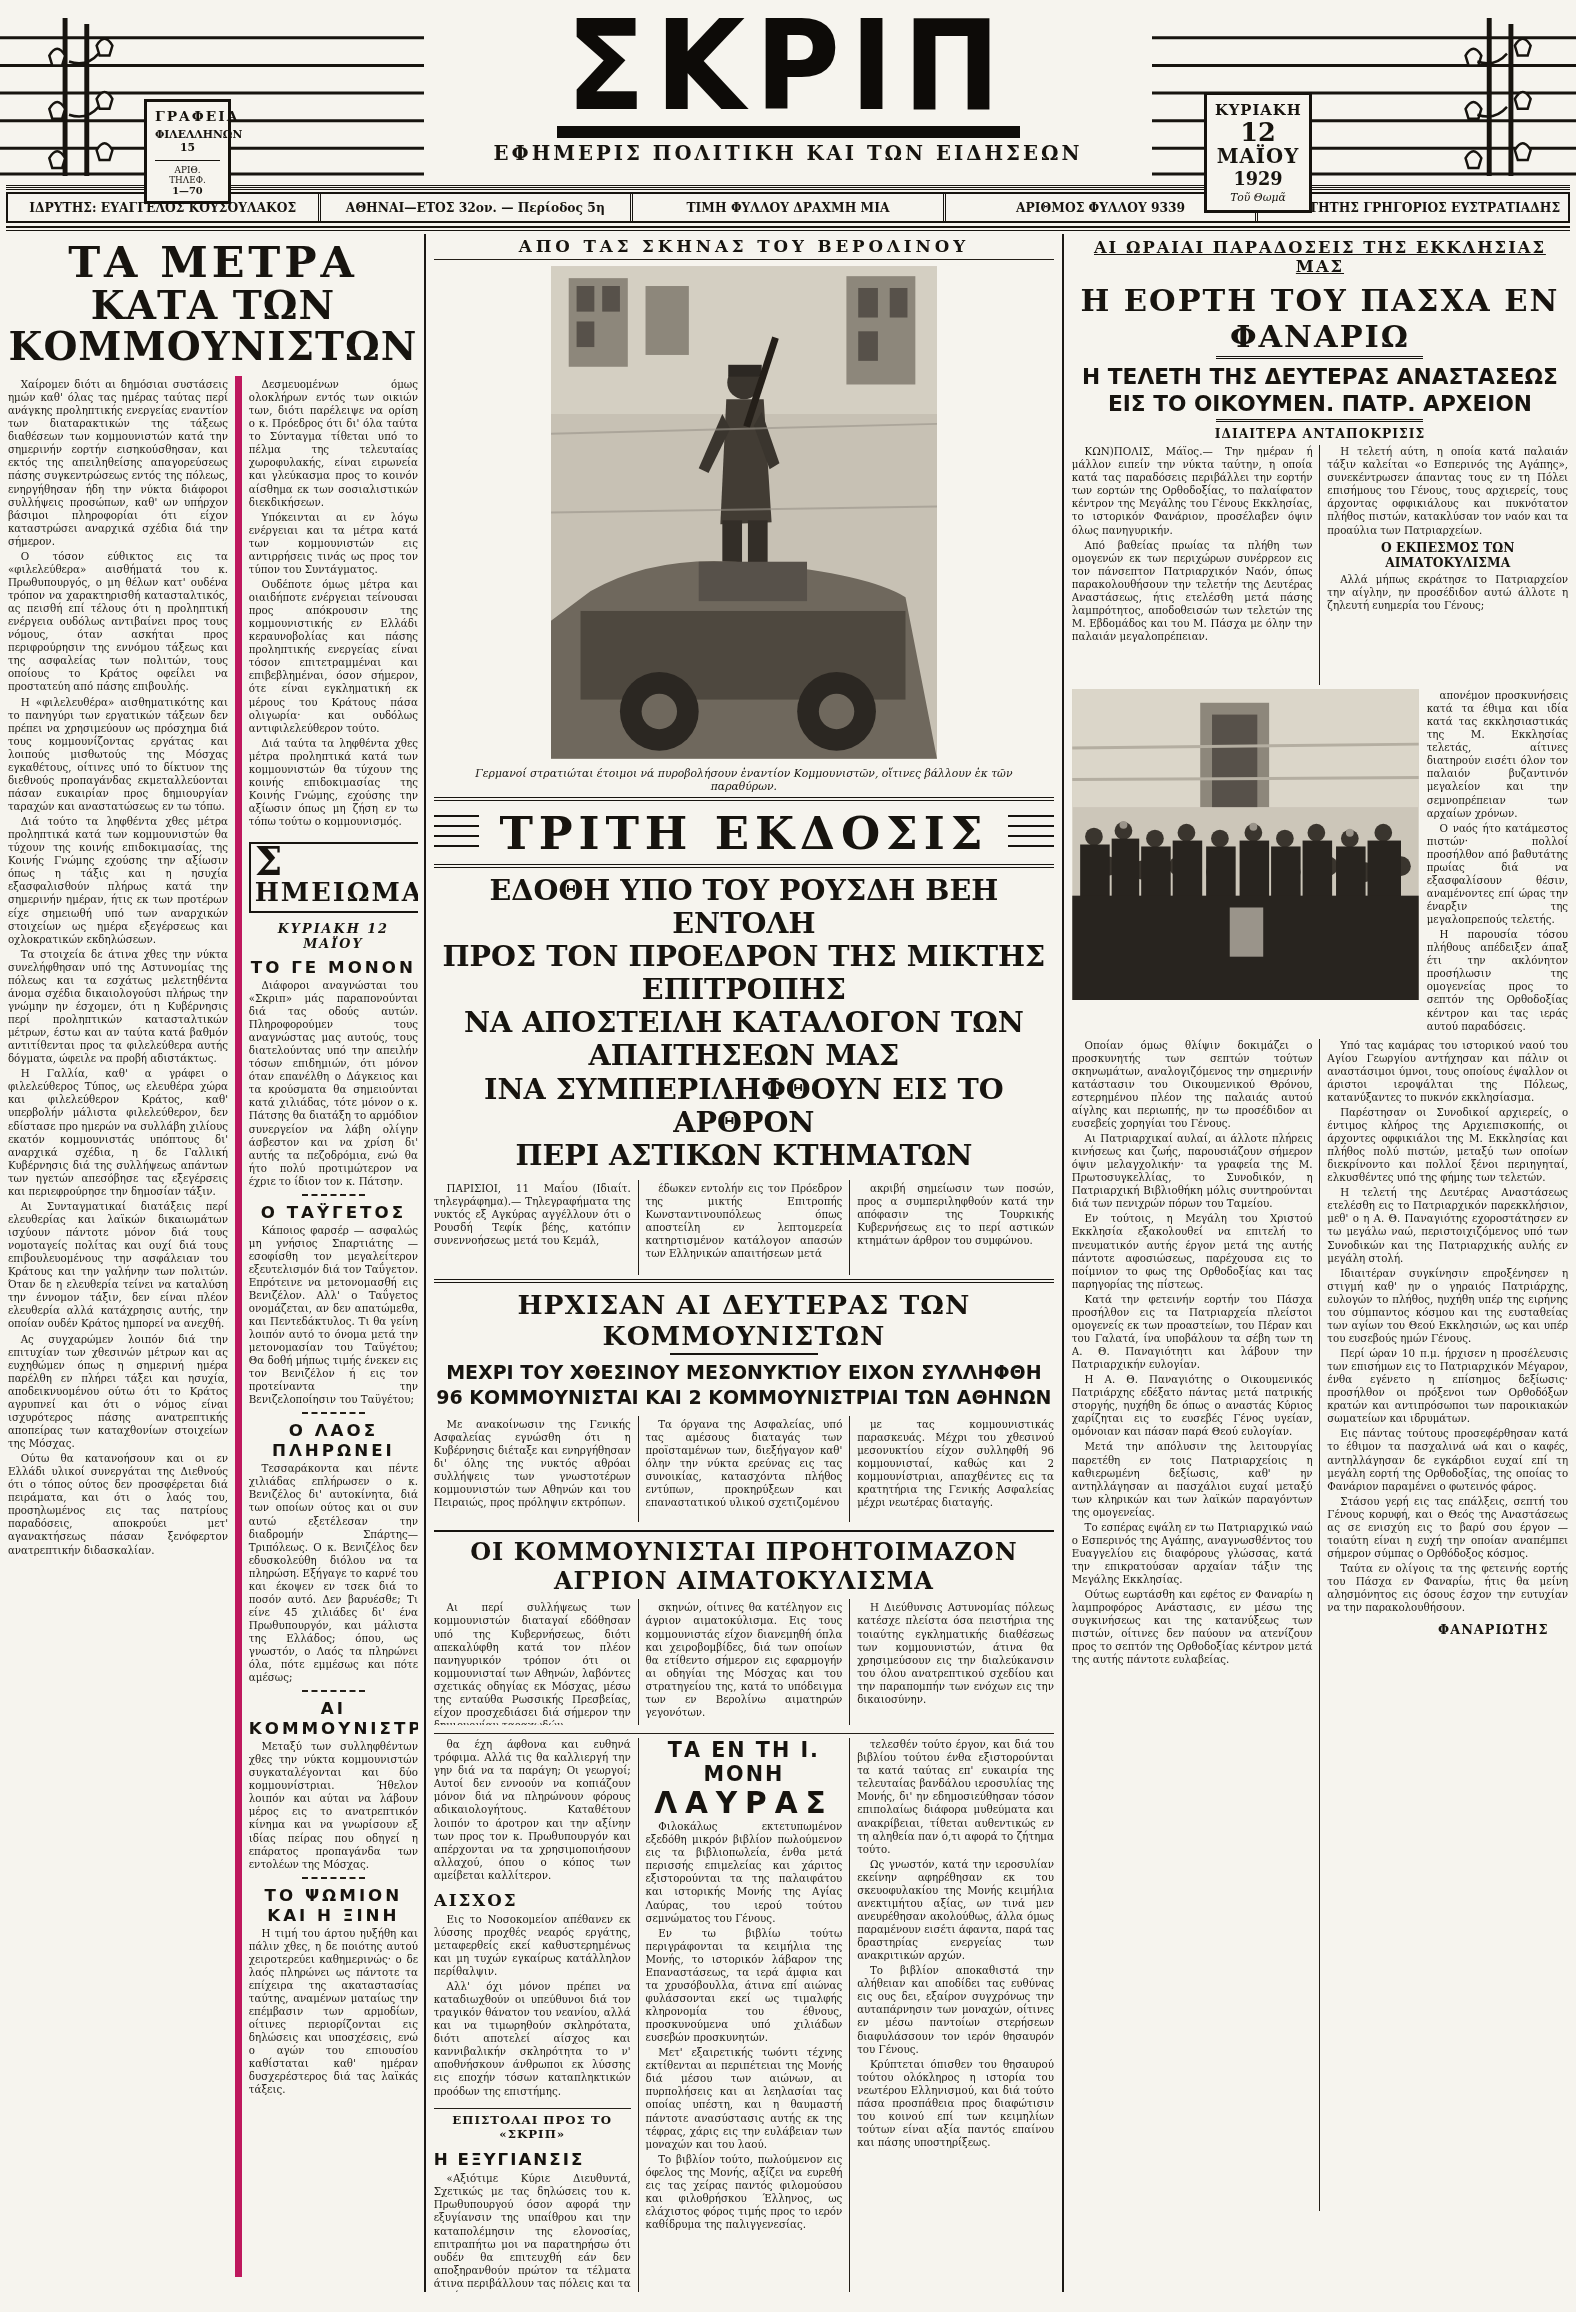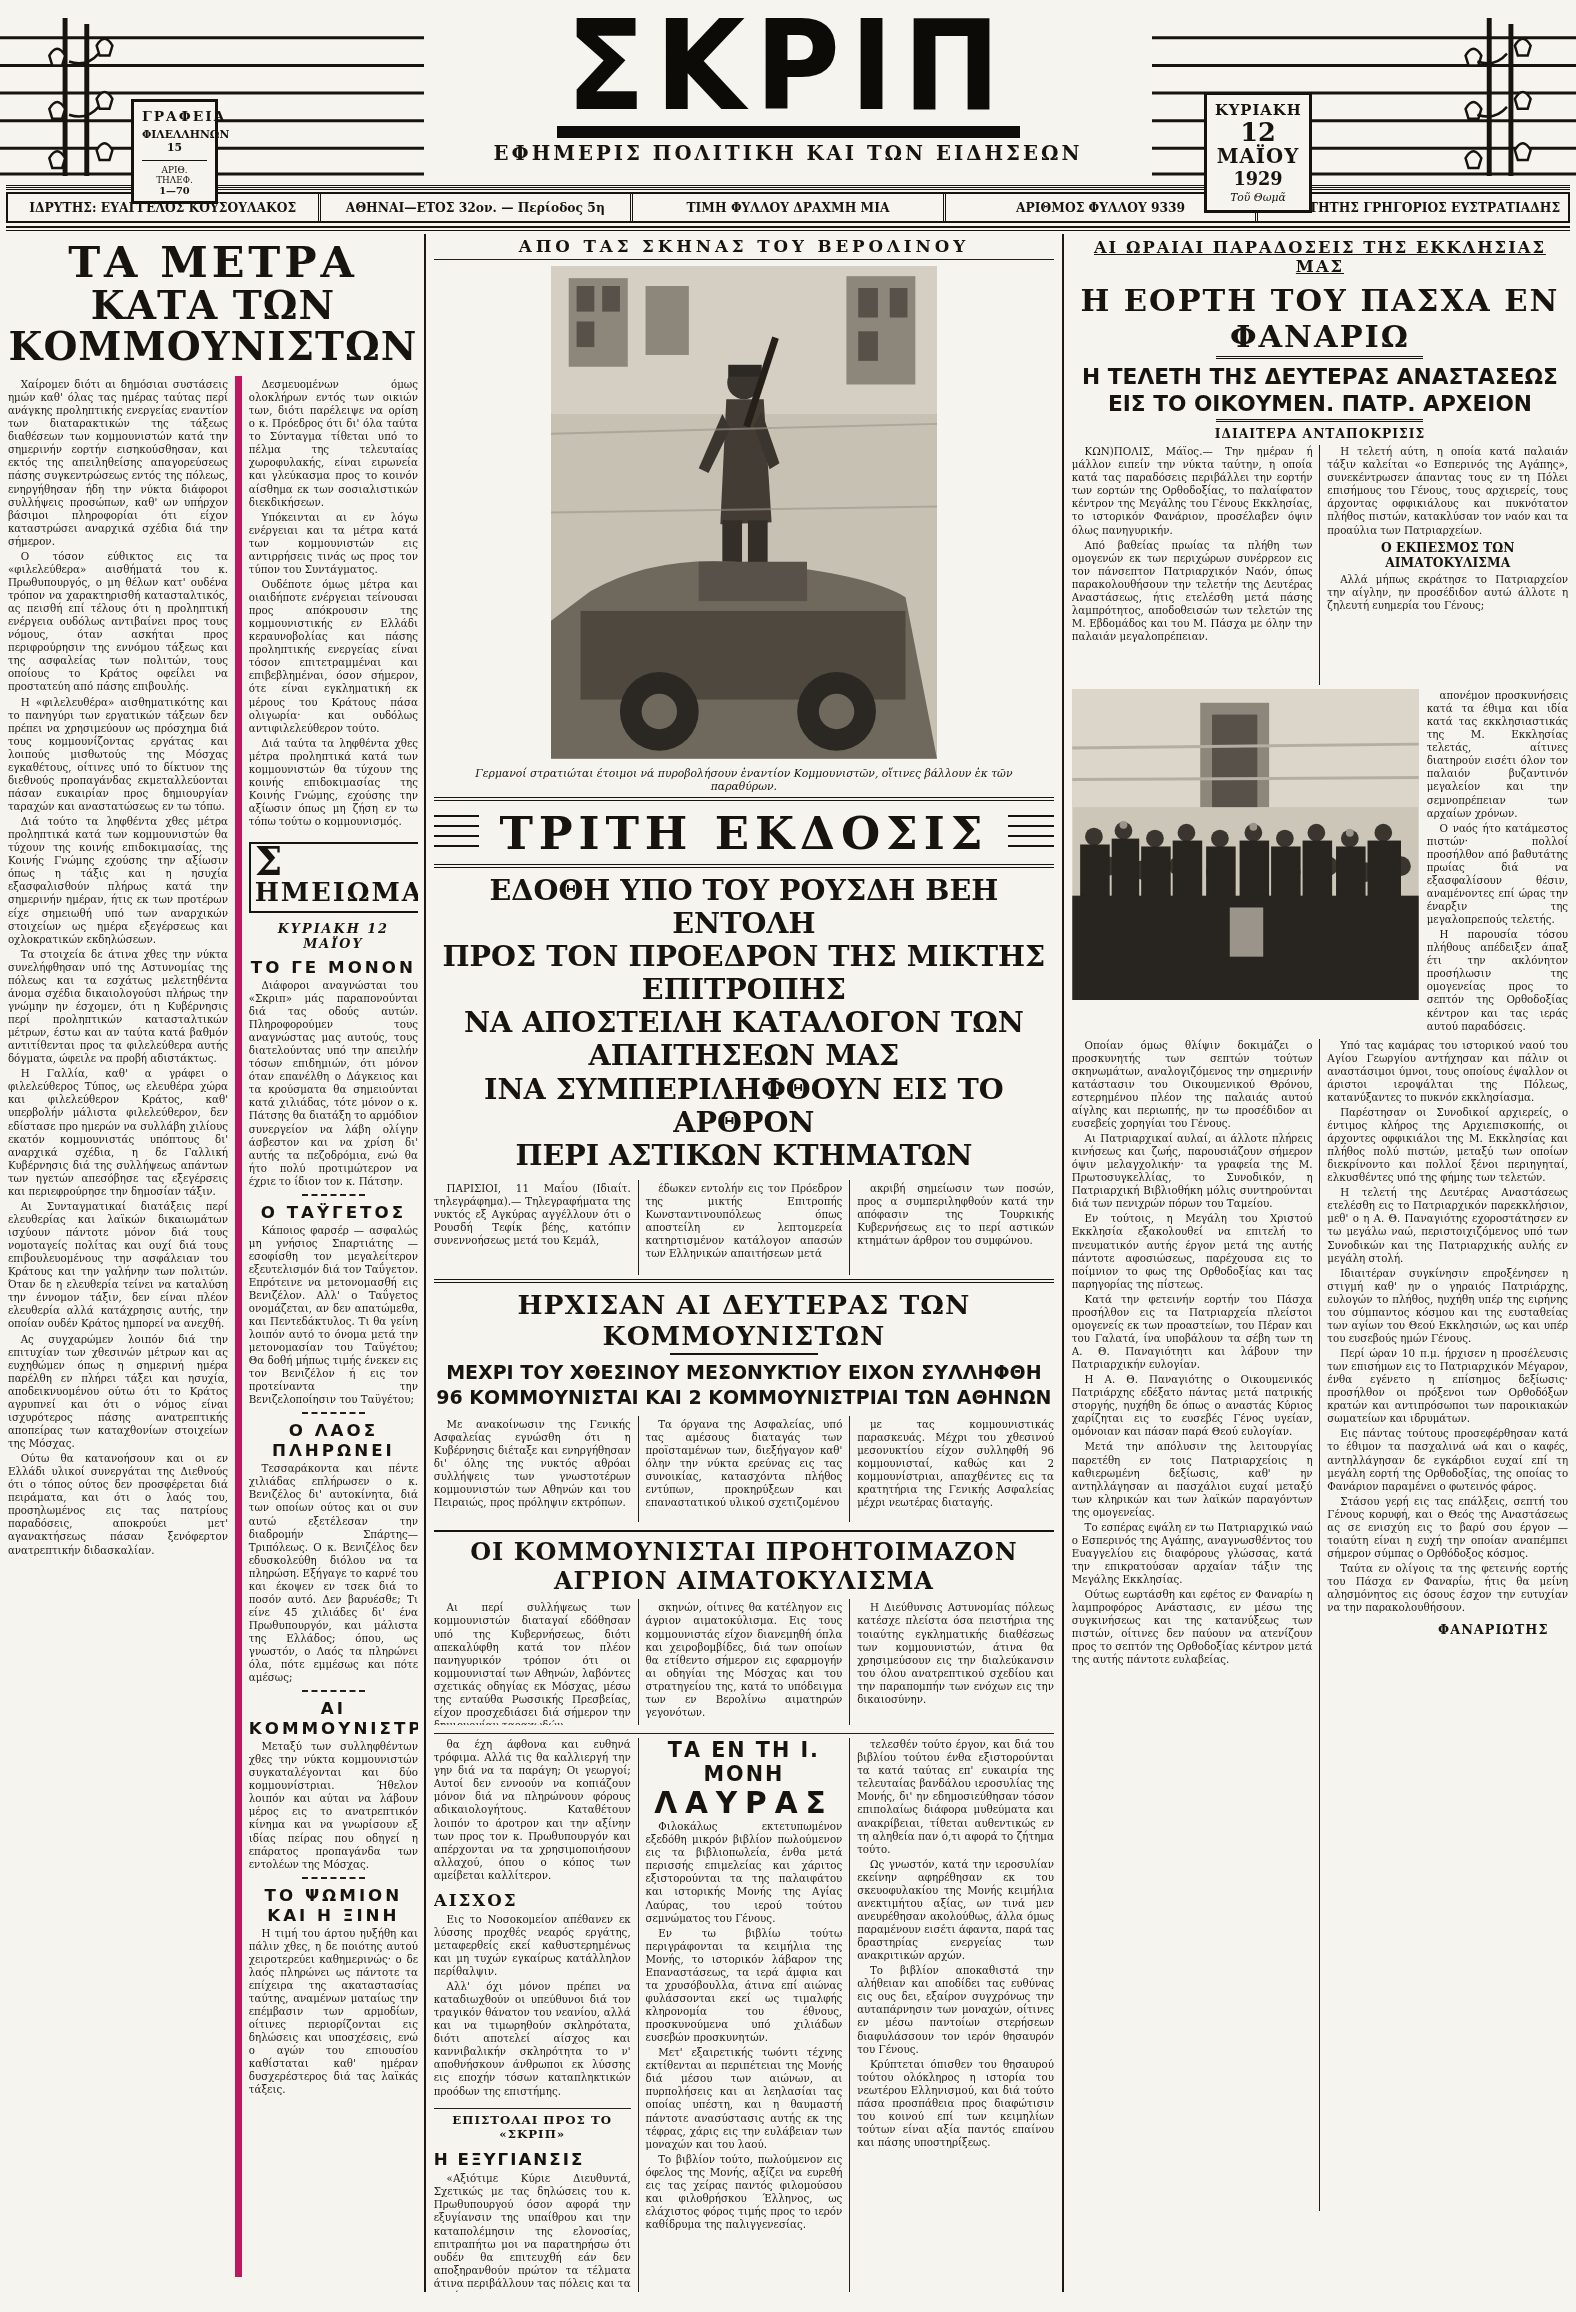--- a/index.html
+++ b/index.html
@@ -11,21 +11,21 @@
   }
   
   .masthead { position:relative; height:185px; }
   .tg { position:absolute; top:17.7px; }
   .tg.left { left:0; }
   .tg.right { right:0; }
   .office-box, .date-box {
     position:absolute; border:3px solid #15120d; background:#f6f4ee; text-align:center;
     padding:5.9px 7.9px; z-index:3;
   }
-  .office-box { left:131px; top:99px; width:87px; }
+  .office-box { left:144px; top:99px; width:87px; }
   .office-box .l1 { font-weight:bold; font-size:13.8px; letter-spacing:2px; }
   .office-box .l2 { font-weight:bold; font-size:10.8px; margin-top:3.9px; }
   .office-box .l3 { font-size:8.9px; margin-top:5.9px; border-top:1px solid #15120d; padding-top:3.9px; }
   .office-box .l4 { font-size:9.9px; font-weight:bold; }
   .date-box { right:264px; top:92px; width:108px; }
   .date-box .d1 { font-size:14.8px; font-weight:bold; letter-spacing:1px; }
   .date-box .d2 { font-size:25.6px; font-weight:bold; line-height:1; margin-top:2px;}
   .date-box .d3 { font-size:19.7px; font-weight:bold; letter-spacing:1px;}
   .date-box .d4 { font-size:17.7px; font-weight:bold; }
   .date-box .d5 { font-size:10.8px; font-style:italic; margin-top:2px; }

